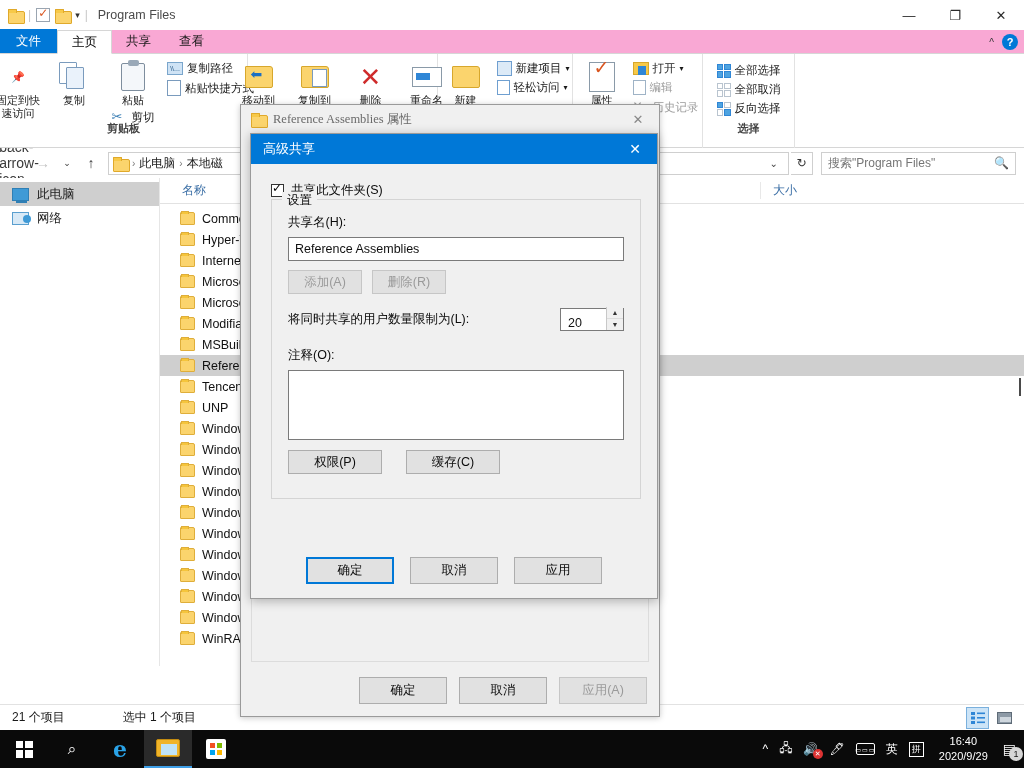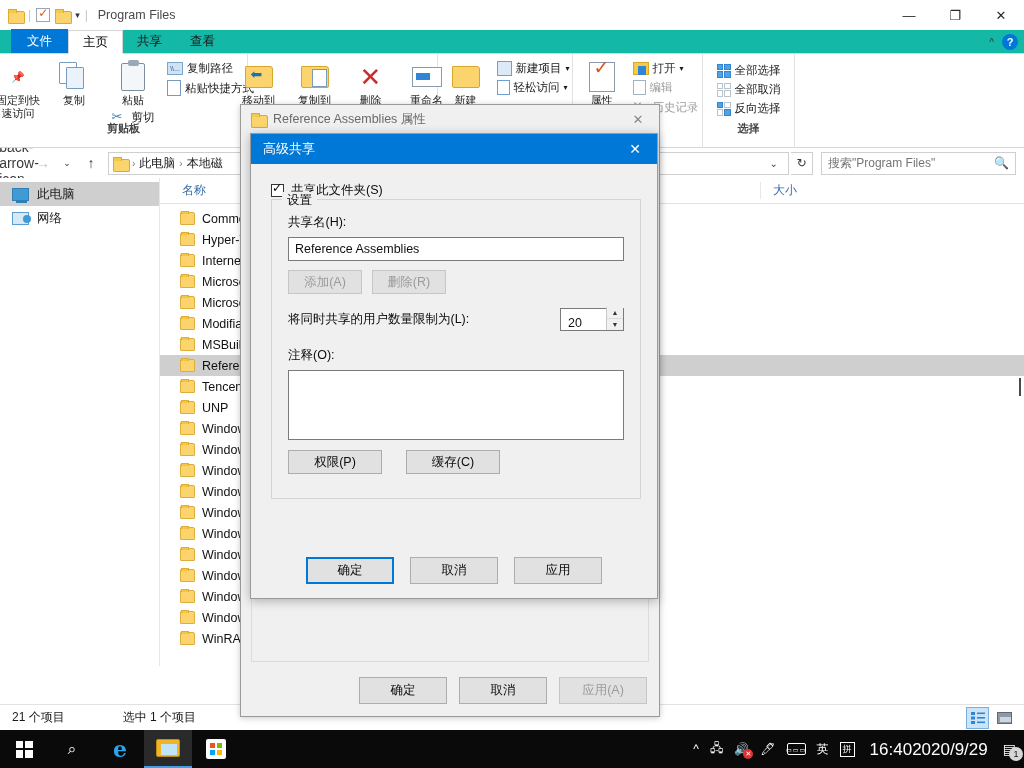--- a/index.html
+++ b/index.html
@@ -55,22 +55,22 @@
   .wincontrols {
     position: absolute; right: 0; top: 0; display: flex; height: 30px;
   }
   .wincontrols div {
     width: 46px; height: 30px; display: flex; align-items: center;
     justify-content: center; color: #2b2b2b; font-size: 13px;
   }
 
   
   .tabstrip {
-    height: 24px; background: #14b8a6; display: flex; align-items: flex-end;
-    border-bottom: 1px solid #d6d6d6; position: relative; padding-left: 11px;
+    height: 24px; background: #f9a8d4; display: flex; align-items: flex-end;
+    border-bottom: 1px solid #d6d6d6; position: relative;
   }
   .tab {
     height: 24px; padding: 0 14px; display: flex; align-items: center;
     font-size: 12.5px; color: #1a1a1a;
   }
   .tab.file { background: #0078d7; color: #fff; padding: 0 16px; height: 24px; }
   .tab.active {
     background: #fff; border: 1px solid #d6d6d6; border-bottom: 1px solid #fff;
     margin-bottom: -1px; color: #000;
   }
@@ -310,21 +310,21 @@
   .dlg-props {
     position: absolute; left: 240px; top: 104px; width: 420px; height: 613px;
     background: #f0f0f0; border: 1px solid #9a9a9a;
     box-shadow: 0 1px 6px rgba(0,0,0,0.22);
   }
   .dlg-props .pdtitle {
     height: 28px; display: flex; align-items: center; gap: 7px;
     padding-left: 10px; background: #f0f0f0;
   }
   .dlg-props .pdtitle .t {
-    font-size: 12.5px; color: #6a6a6a;
+    font-size: 12.5px; color: #6a6a6a; font-family: Liberation Serif, serif;
   }
   .dlg-props .pdclose {
     margin-left: auto; width: 42px; height: 28px; display: flex;
     align-items: center; justify-content: center; color: #888; font-size: 13px;
   }
   .props-body {
     position: absolute; left: 10px; right: 10px; top: 36px; bottom: 54px;
     background: #f0f0f0; border: 1px solid #dcdcdc;
   }
   .props-buttons {
@@ -447,22 +447,22 @@
   .store-ico span:nth-child(1) { background: #f25022; }
   .store-ico span:nth-child(2) { background: #7fba00; }
   .store-ico span:nth-child(3) { background: #00a4ef; }
   .store-ico span:nth-child(4) { background: #ffb900; }
   .tray {
     margin-left: auto; display: flex; align-items: center; gap: 11px;
     padding-right: 8px; color: #fff; font-size: 12px;
   }
   .tray .ti { display: flex; align-items: center; justify-content: center; }
   .tray-clock {
-    display: flex; flex-direction: row; align-items: center;
-    font-size: 17px; line-height: 15px; color: #fff; padding: 0 4px;
+    display: flex; flex-direction: column; align-items: center;
+    font-size: 11px; line-height: 15px; color: #fff; padding: 0 4px;
   }
   .tray-notif { position: relative; color: #fff; font-size: 14px; }
   .tray-notif .badge {
     position: absolute; right: -7px; bottom: -4px; width: 14px; height: 14px;
     border-radius: 50%; background: #d6d6d6; color: #111; font-size: 9px;
     display: flex; align-items: center; justify-content: center;
   }
   .mute-ico { position: relative; }
   .mute-ico .x {
     position: absolute; right: -4px; bottom: -3px; width: 10px; height: 10px;

